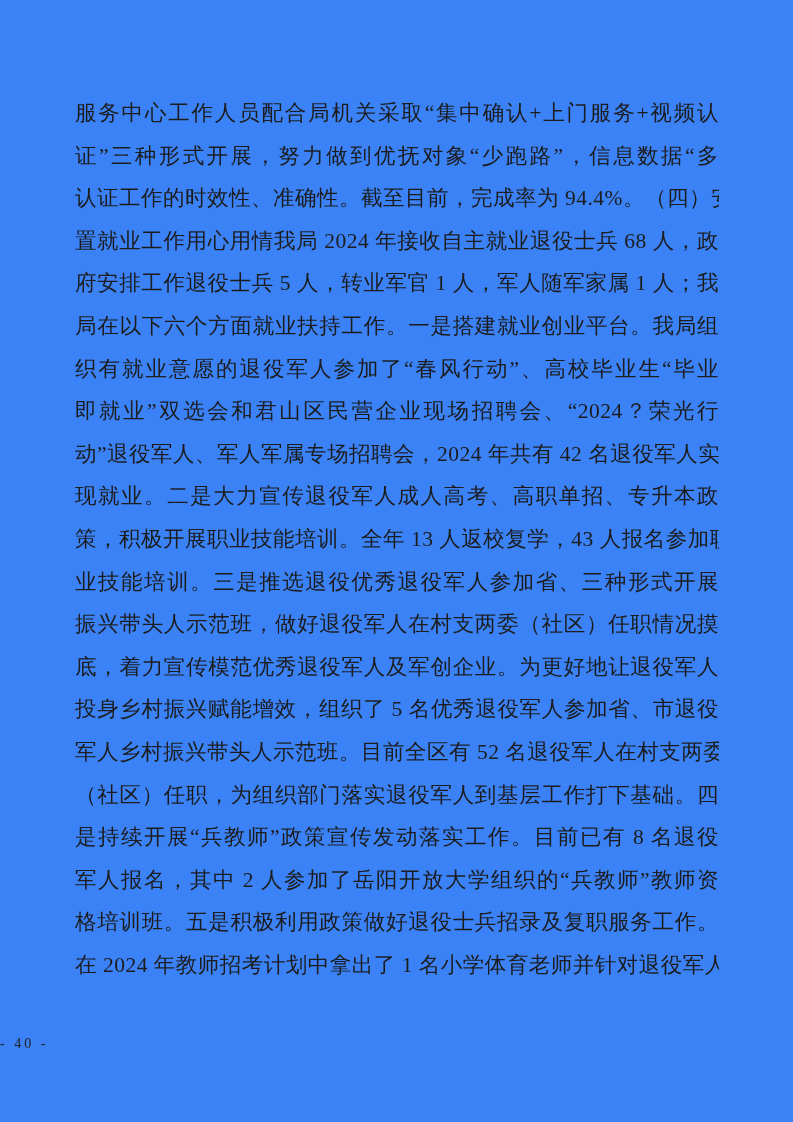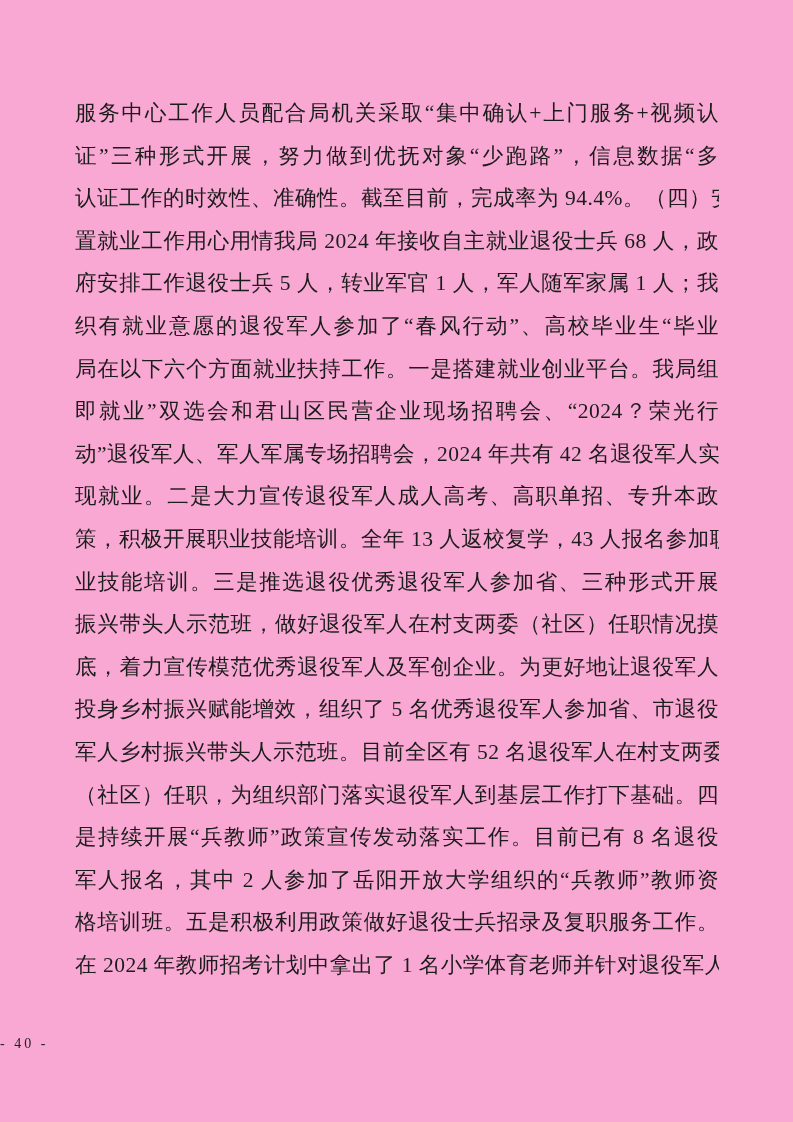--- a/index.html
+++ b/index.html
@@ -5,21 +5,21 @@
   html, body {
     margin: 0;
     padding: 0;
     background: #777777;
   }
   .page {
     position: relative;
     width: 793px;
     height: 1122px;
     margin: 0 auto;
-    background: #f9a8d4;
+    background: #3b82f6;
     overflow: hidden;
     font-family: "Liberation Serif", "DejaVu Serif", serif;
   }
   .content {
     position: absolute;
     left: 75px;
     top: 92px;
     width: 644px;
   }
   .text-line {
@@ -49,22 +49,22 @@
 </head>
 <body>
 
 <div class="page">
   <div class="content">
     <div class="text-line">服务中心工作人员配合局机关采取“集中确认+上门服务+视频认</div>
     <div class="text-line">证”三种形式开展，努力做到优抚对象“少跑路”，信息数据“多</div>
     <div class="text-line">认证工作的时效性、准确性。截至目前，完成率为 94.4%。（四）安</div>
     <div class="text-line">置就业工作用心用情我局 2024 年接收自主就业退役士兵 68 人，政</div>
     <div class="text-line">府安排工作退役士兵 5 人，转业军官 1 人，军人随军家属 1 人；我</div>
+    <div class="text-line">局在以下六个方面就业扶持工作。一是搭建就业创业平台。我局组</div>
     <div class="text-line">织有就业意愿的退役军人参加了“春风行动”、高校毕业生“毕业</div>
-    <div class="text-line">局在以下六个方面就业扶持工作。一是搭建就业创业平台。我局组</div>
     <div class="text-line">即就业”双选会和君山区民营企业现场招聘会、“2024？荣光行</div>
     <div class="text-line">动”退役军人、军人军属专场招聘会，2024 年共有 42 名退役军人实</div>
     <div class="text-line">现就业。二是大力宣传退役军人成人高考、高职单招、专升本政</div>
     <div class="text-line">策，积极开展职业技能培训。全年 13 人返校复学，43 人报名参加职</div>
     <div class="text-line">业技能培训。三是推选退役优秀退役军人参加省、三种形式开展</div>
     <div class="text-line">振兴带头人示范班，做好退役军人在村支两委（社区）任职情况摸</div>
     <div class="text-line">底，着力宣传模范优秀退役军人及军创企业。为更好地让退役军人</div>
     <div class="text-line">投身乡村振兴赋能增效，组织了 5 名优秀退役军人参加省、市退役</div>
     <div class="text-line">军人乡村振兴带头人示范班。目前全区有 52 名退役军人在村支两委</div>
     <div class="text-line">（社区）任职，为组织部门落实退役军人到基层工作打下基础。四</div>

